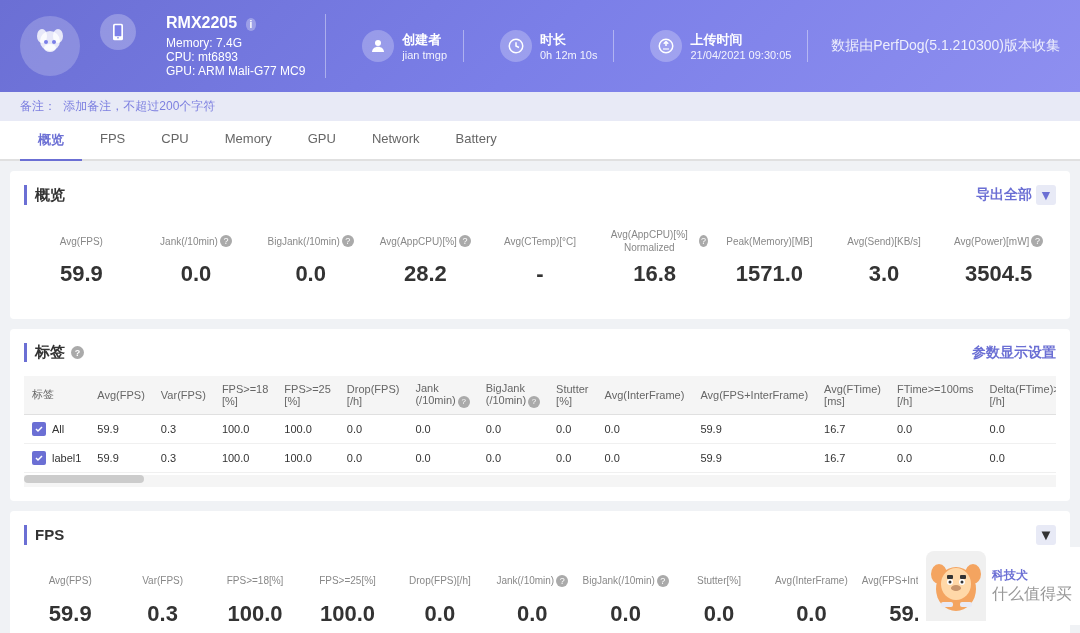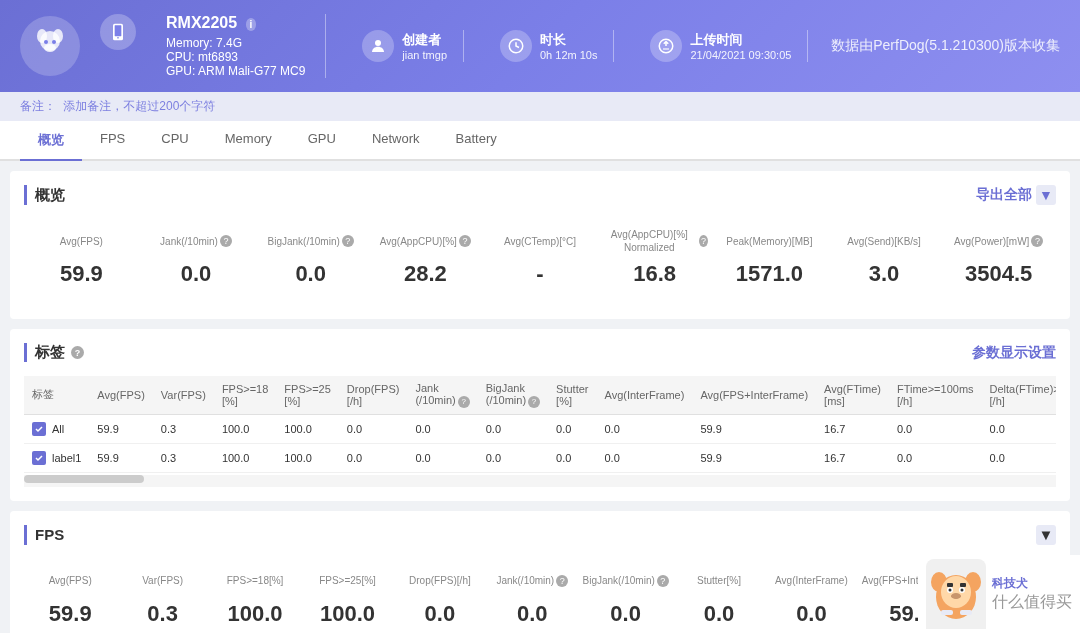--- a/index.html
+++ b/index.html
@@ -353,21 +353,21 @@
       <div class="stat-label">Avg(FPS+InterFrame)</div>
       <div class="stat-value">59.9</div>
     </div>
     <div class="stat-item">
       <div class="stat-label">Avg(FTime)</div>
       <div class="stat-value" style="font-size:18px;">1<span style="color:#aaa;">...</span></div>
     </div>
   </div>
 </div>
 
-<div style="position:fixed;bottom:0;right:0;display:flex;align-items:flex-start;pointer-events:none;">
+<div style="position:fixed;bottom:8px;right:0;display:flex;align-items:flex-start;pointer-events:none;">
   <div style="background:white;padding:4px 8px;font-size:11px;color:#666;border-top-left-radius:4px;display:flex;align-items:center;gap:6px;">
     <div style="width:60px;height:70px;background:#f0f0f0;border-radius:8px 8px 0 0;display:flex;align-items:center;justify-content:center;position:relative;">
       <svg width="55" height="65" viewBox="0 0 55 65">
         <ellipse cx="27" cy="35" rx="20" ry="22" fill="#f4a460"></ellipse>
         <ellipse cx="10" cy="20" rx="8" ry="10" fill="#f4a460"></ellipse>
         <ellipse cx="44" cy="20" rx="8" ry="10" fill="#f4a460"></ellipse>
         <ellipse cx="27" cy="30" rx="15" ry="16" fill="#ffd8a8"></ellipse>
         <circle cx="21" cy="28" r="3" fill="white"></circle>
         <circle cx="33" cy="28" r="3" fill="white"></circle>
         <circle cx="21" cy="28" r="1.5" fill="#333"></circle>

